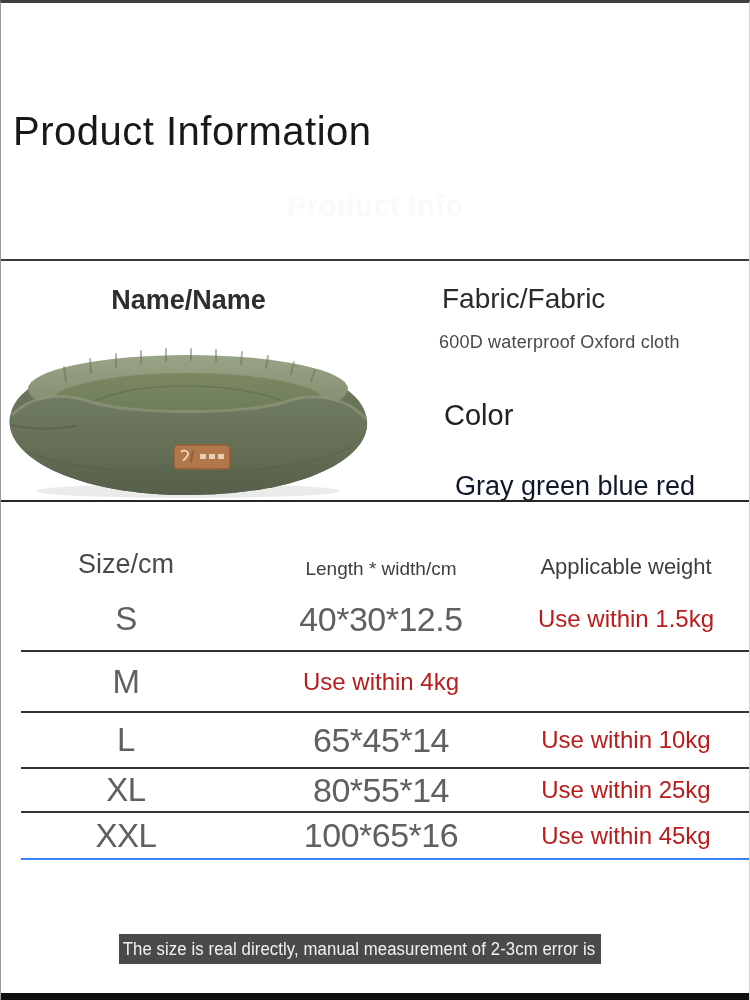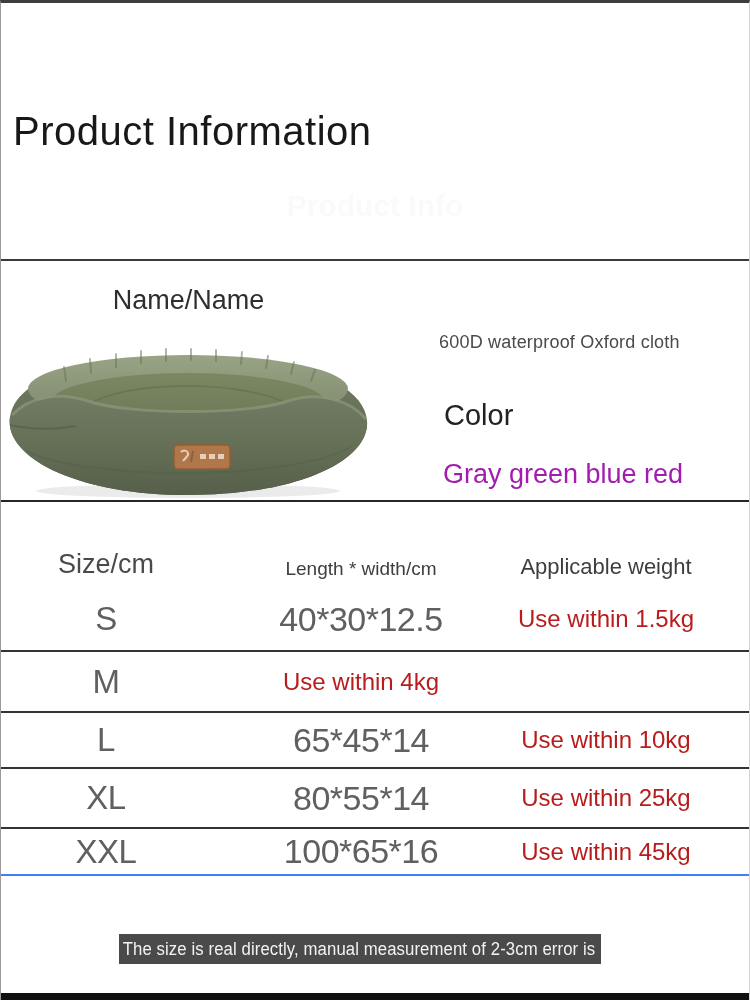--- a/index.html
+++ b/index.html
@@ -24,58 +24,59 @@
   }
   .watermark{
     position:absolute;top:186px;left:0;width:100%;
     text-align:center;font-size:30px;color:#fafafa;font-weight:700;
   }
   .divider-1{position:absolute;top:256px;left:0;width:100%;height:0;border-top:2px solid #3a3a3a;}
   
   .info-section{position:absolute;top:258px;left:0;width:100%;height:239px;}
   .name-heading{
     position:absolute;top:24px;left:0;width:375px;text-align:center;
-    font-size:27px;color:#2e2e2e;font-weight:400;margin:0;
+    font-size:27px;color:#2e2e2e;font-weight:700;margin:0;
   }
   .product-image{position:absolute;left:5px;top:67px;width:365px;height:172px;}
   .fabric-heading{
     position:absolute;top:22px;left:441px;
     font-size:28px;color:#2b2b2b;font-weight:400;margin:0;
   }
   .fabric-value{
     position:absolute;top:71px;left:438px;
     font-size:18px;color:#4a4a4a;margin:0;letter-spacing:0.2px;
   }
   .color-heading{
     position:absolute;top:138px;left:443px;
     font-size:29px;color:#222222;font-weight:400;margin:0;text-align:right;
   }
   .color-value{
     position:absolute;top:194px;left:438px;
-    font-size:27px;color:#a21caf;margin:4px;
+    font-size:27px;color:#0f172a;margin:16px;
   }
   
   .size-table{
     position:absolute;top:497px;left:0;width:100%;
     border-top:2px solid #262626;
     box-sizing:border-box;
   }
   .trow{
     display:grid;
     grid-template-columns:210px 300px 240px;
     align-items:center;
     box-sizing:border-box;
+    margin-left:20px;
   }
   .trow > div{text-align:center;}
   .trow > div:nth-child(3){padding-right:50px;}
   .trow.header{height:86px;align-items:end;padding-bottom:8px;}
   .trow.r-s{height:62px;}
   .trow.r-m{height:61px;border-top:2px solid #333333;}
   .trow.r-l{height:56px;border-top:2px solid #333333;}
-  .trow.r-xl{height:60px;border-top:2px solid #333333;}
+  .trow.r-xl{height:44px;border-top:2px solid #333333;}
   .trow.r-xxl{height:49px;border-top:2px solid #333333;border-bottom:2px solid #3b82f6;}
   .th-size{font-size:27px;color:#4a4a4a;}
   .th-dim{font-size:19px;color:#3e3e3e;}
   .th-weight{font-size:22px;color:#3e3e3e;}
   .td-size{font-size:33px;color:#606060;letter-spacing:-0.5px;}
   .td-dim{font-size:34px;color:#606060;letter-spacing:-0.5px;}
   .td-weight{font-size:24px;color:#b91c1c;}
   
   .notice-bar{
     position:absolute;top:931px;left:118px;width:482px;height:30px;
@@ -149,20 +150,21 @@
       <g transform="translate(168,116)">
         <rect x="0" y="0" width="56" height="24" rx="4" fill="#b0774a" stroke="#935f35" stroke-width="1.5"></rect>
         <path d="M7 7 C9 5 13 5 14 8 C15 11 11 13 9 16" fill="none" stroke="#f4e3d2" stroke-width="2" opacity="0.85"></path>
         <path d="M19 6 L17 17" stroke="#8a5a36" stroke-width="2" opacity="0.8"></path>
         <rect x="26" y="9" width="6" height="5" fill="#f4e3d2" opacity="0.8"></rect>
         <rect x="35" y="9" width="6" height="5" fill="#f4e3d2" opacity="0.8"></rect>
         <rect x="44" y="9" width="6" height="5" fill="#f4e3d2" opacity="0.8"></rect>
       </g>
     </svg>
 
+    <h2 class="fabric-heading">Fabric/Fabric</h2>
     <p class="fabric-value">600D waterproof Oxford cloth</p>
     <h2 class="color-heading">Color</h2>
     <p class="color-value">Gray green blue red</p>
   </div>
 
   <div class="size-table">
     <div class="trow header">
       <div class="th-size">Size/cm</div>
       <div class="th-dim">Length * width/cm</div>
       <div class="th-weight">Applicable weight</div>

